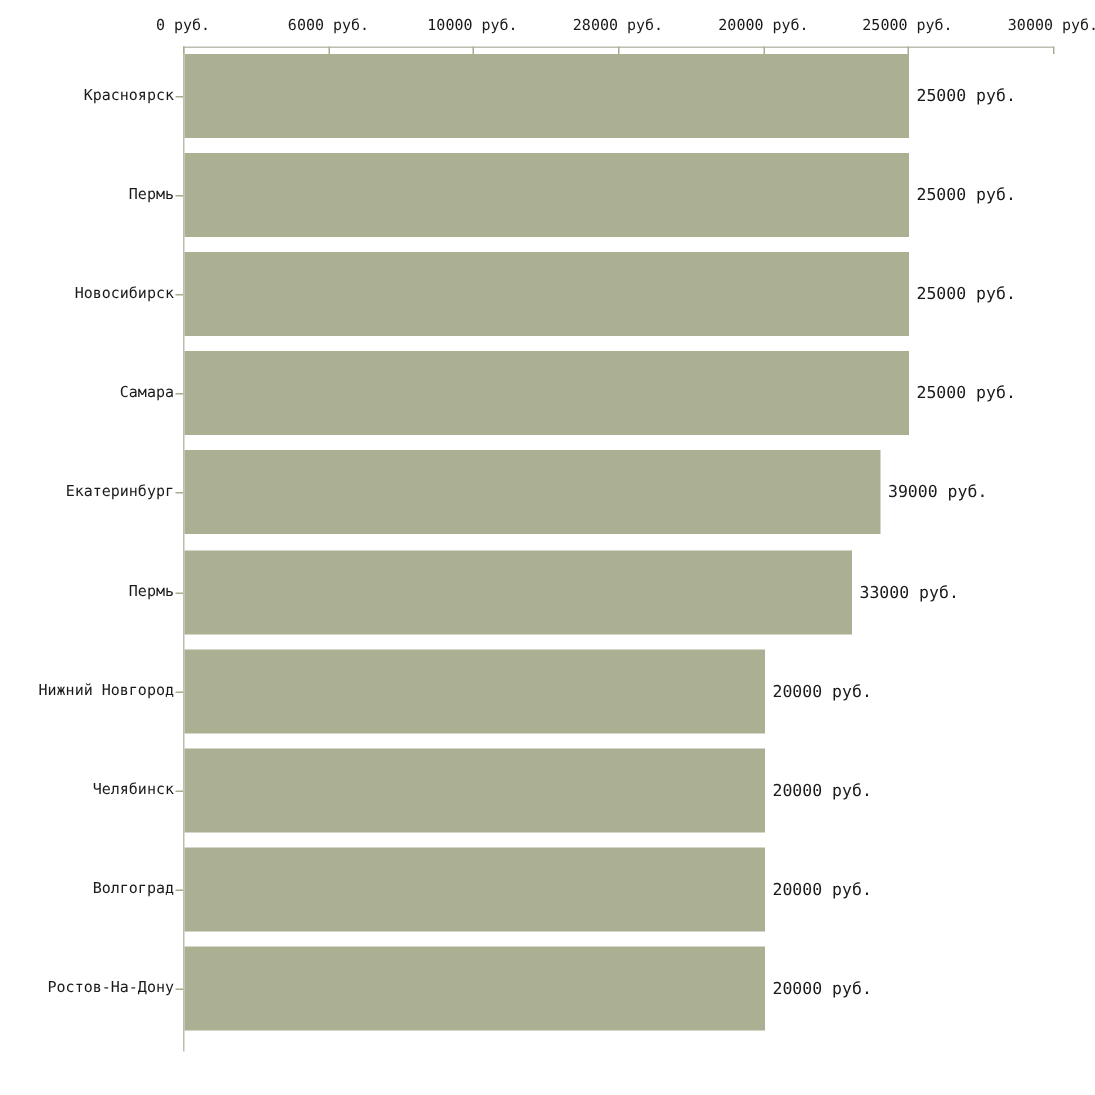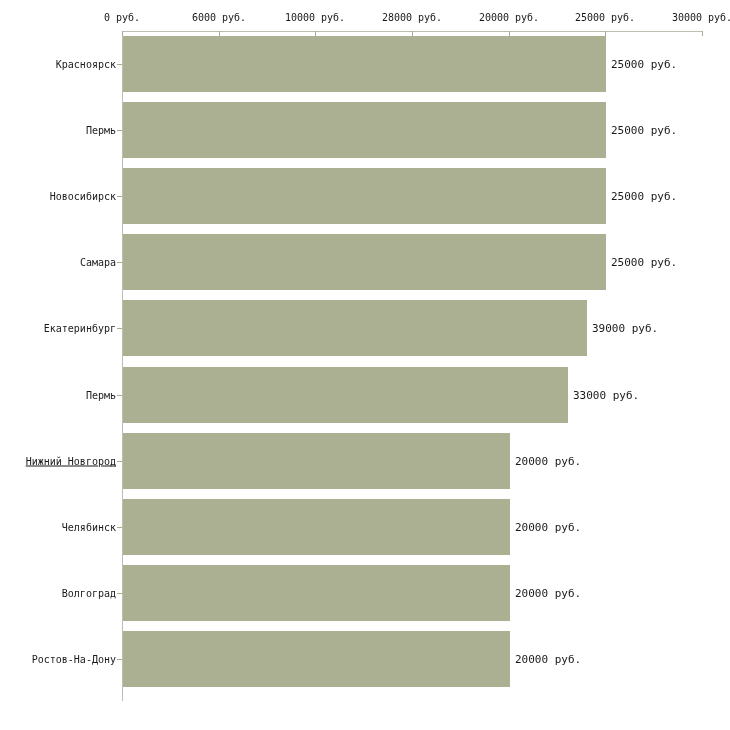--- a/index.html
+++ b/index.html
@@ -128,21 +128,21 @@
       <div class="y-tick" style="top: 593px;"></div>
       <div class="y-tick" style="top: 659px;"></div>
     </div>
   <div id="cat-labels-layer">
       <div class="cat-label" style="top: 64px;">Красноярск</div>
       <div class="cat-label" style="top: 130px; padding-left: 12px;">Пермь</div>
       <div class="cat-label" style="top: 196px;">Новосибирск</div>
       <div class="cat-label" style="top: 262px;">Самара</div>
       <div class="cat-label" style="top: 328px;">Екатеринбург</div>
       <div class="cat-label" style="top: 395px;">Пермь</div>
-      <div class="cat-label" style="top: 461px; text-decoration: underline;">Нижний Новгород</div>
+      <div class="cat-label" style="top: 461px;">Нижний Новгород</div>
       <div class="cat-label" style="top: 527px;">Челябинск</div>
       <div class="cat-label" style="top: 593px; margin-left: 24px;">Волгоград</div>
       <div class="cat-label" style="top: 659px;">Ростов-На-Дону</div>
     </div>
   <div id="bars-layer">
       <div class="bar" title="Красноярск: 25000 руб." style="top: 36px; height: 56px; width: 483px; background: rgb(171, 176, 146);"></div>
       <div class="bar-value" style="left: 611px; top: 64px;">25000 руб.</div>
       <div class="bar" title="Пермь: 25000 руб." style="top: 102px; height: 56px; width: 483px; background: rgb(171, 176, 146);"></div>
       <div class="bar-value" style="left: 611px; top: 130px;">25000 руб.</div>
       <div class="bar" title="Новосибирск: 25000 руб." style="top: 168px; height: 56px; width: 483px; background: rgb(171, 176, 146);"></div>

